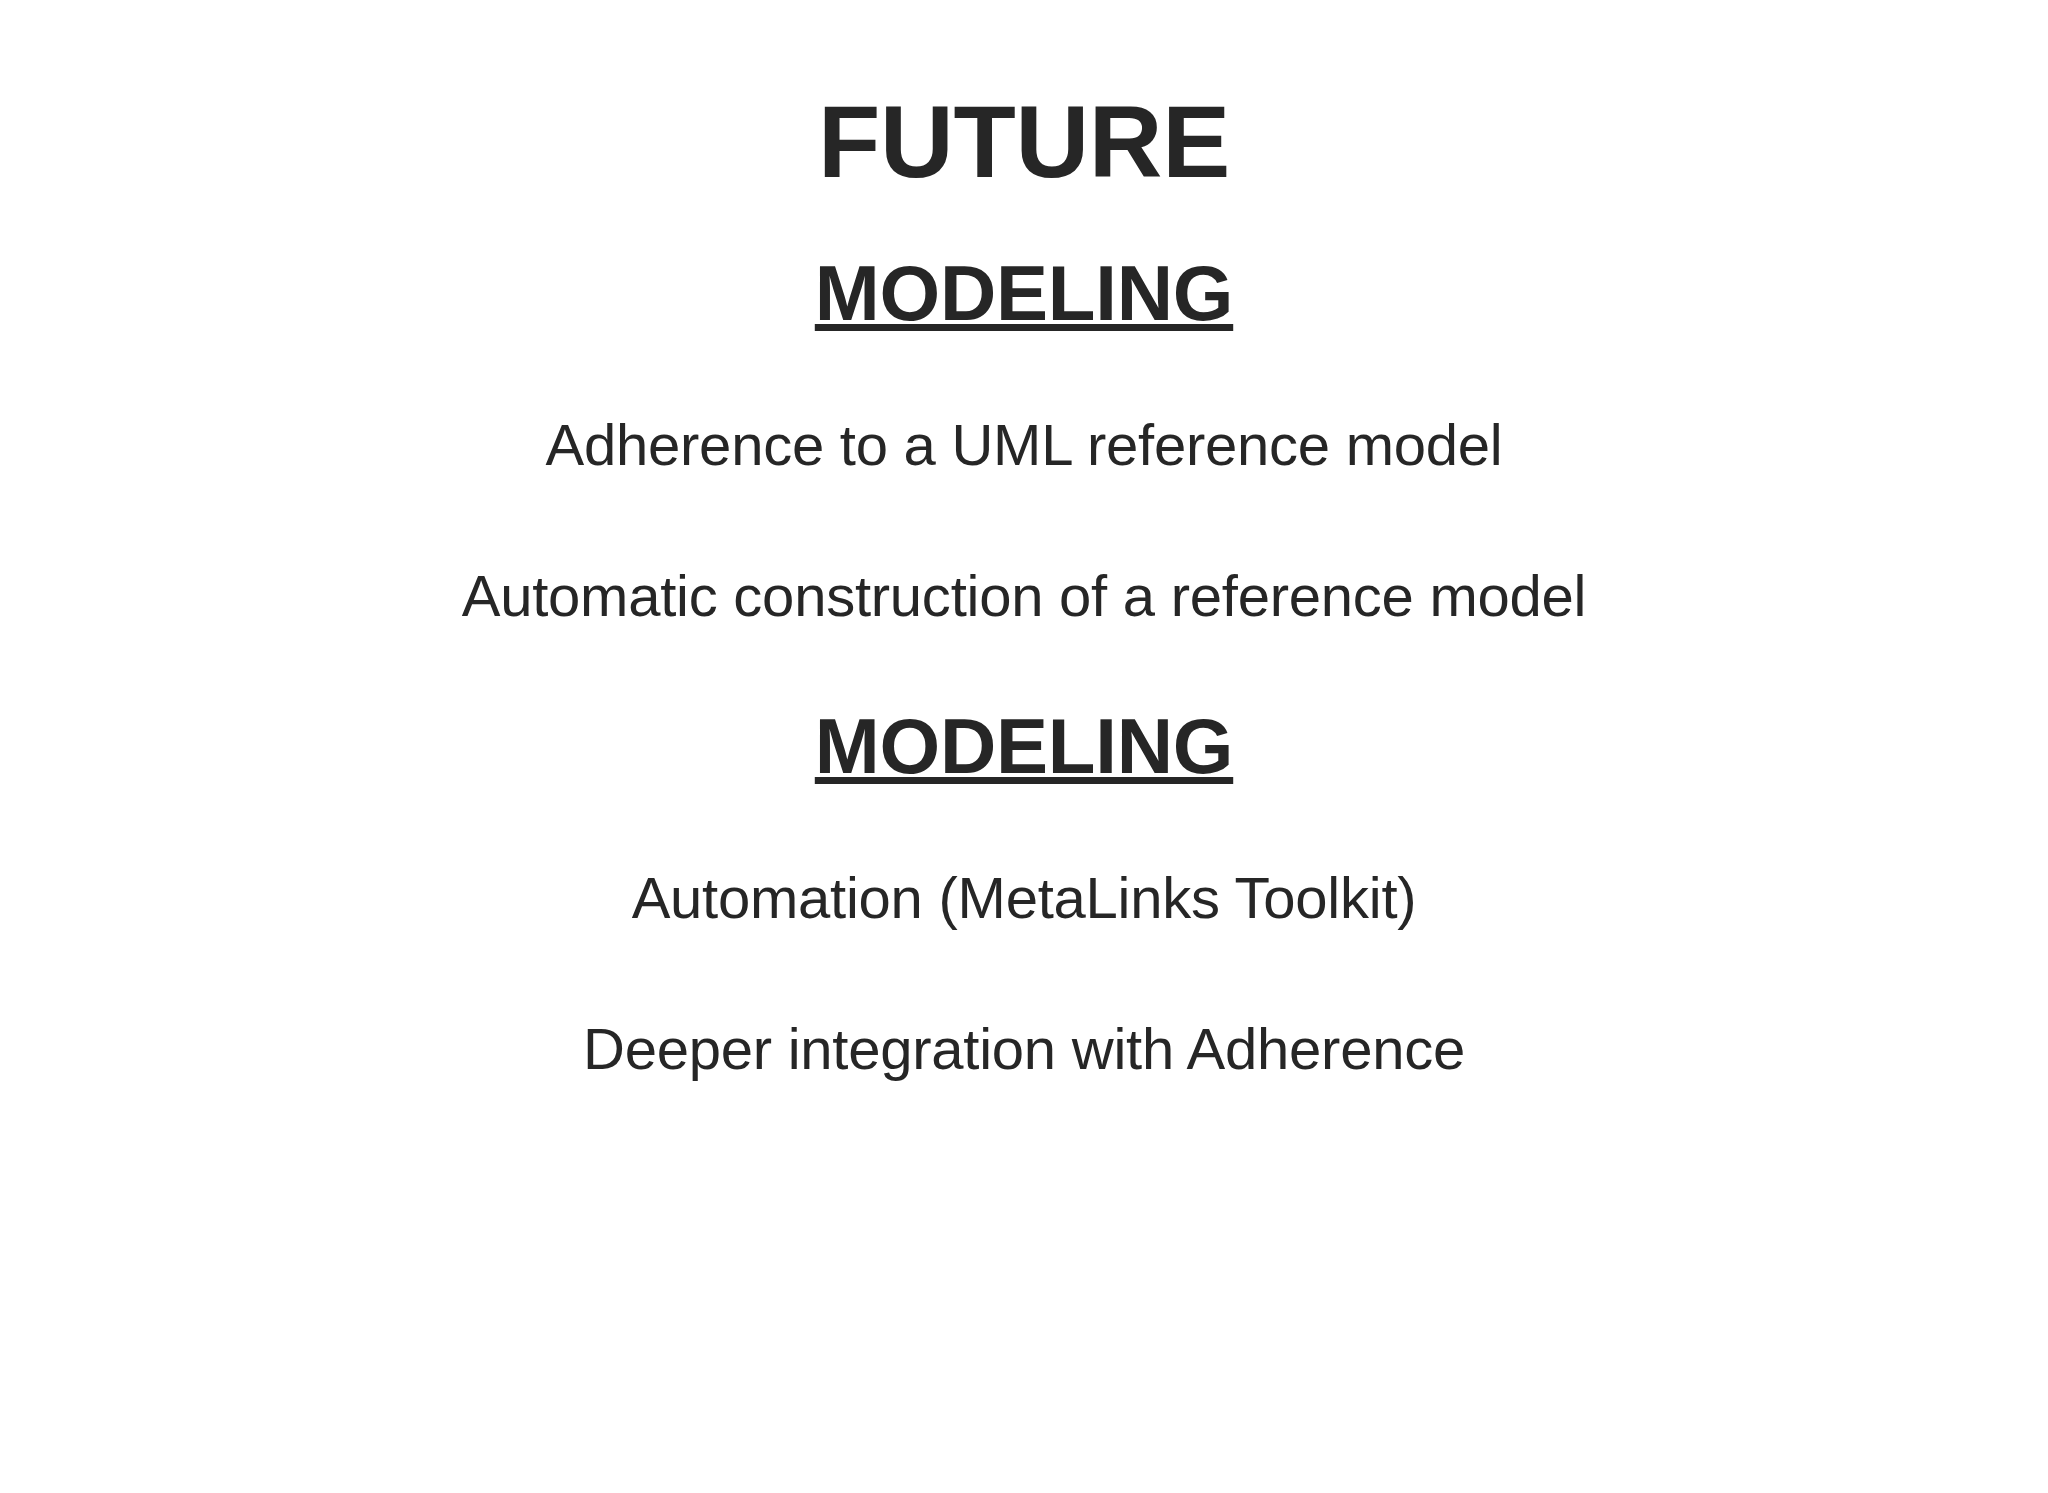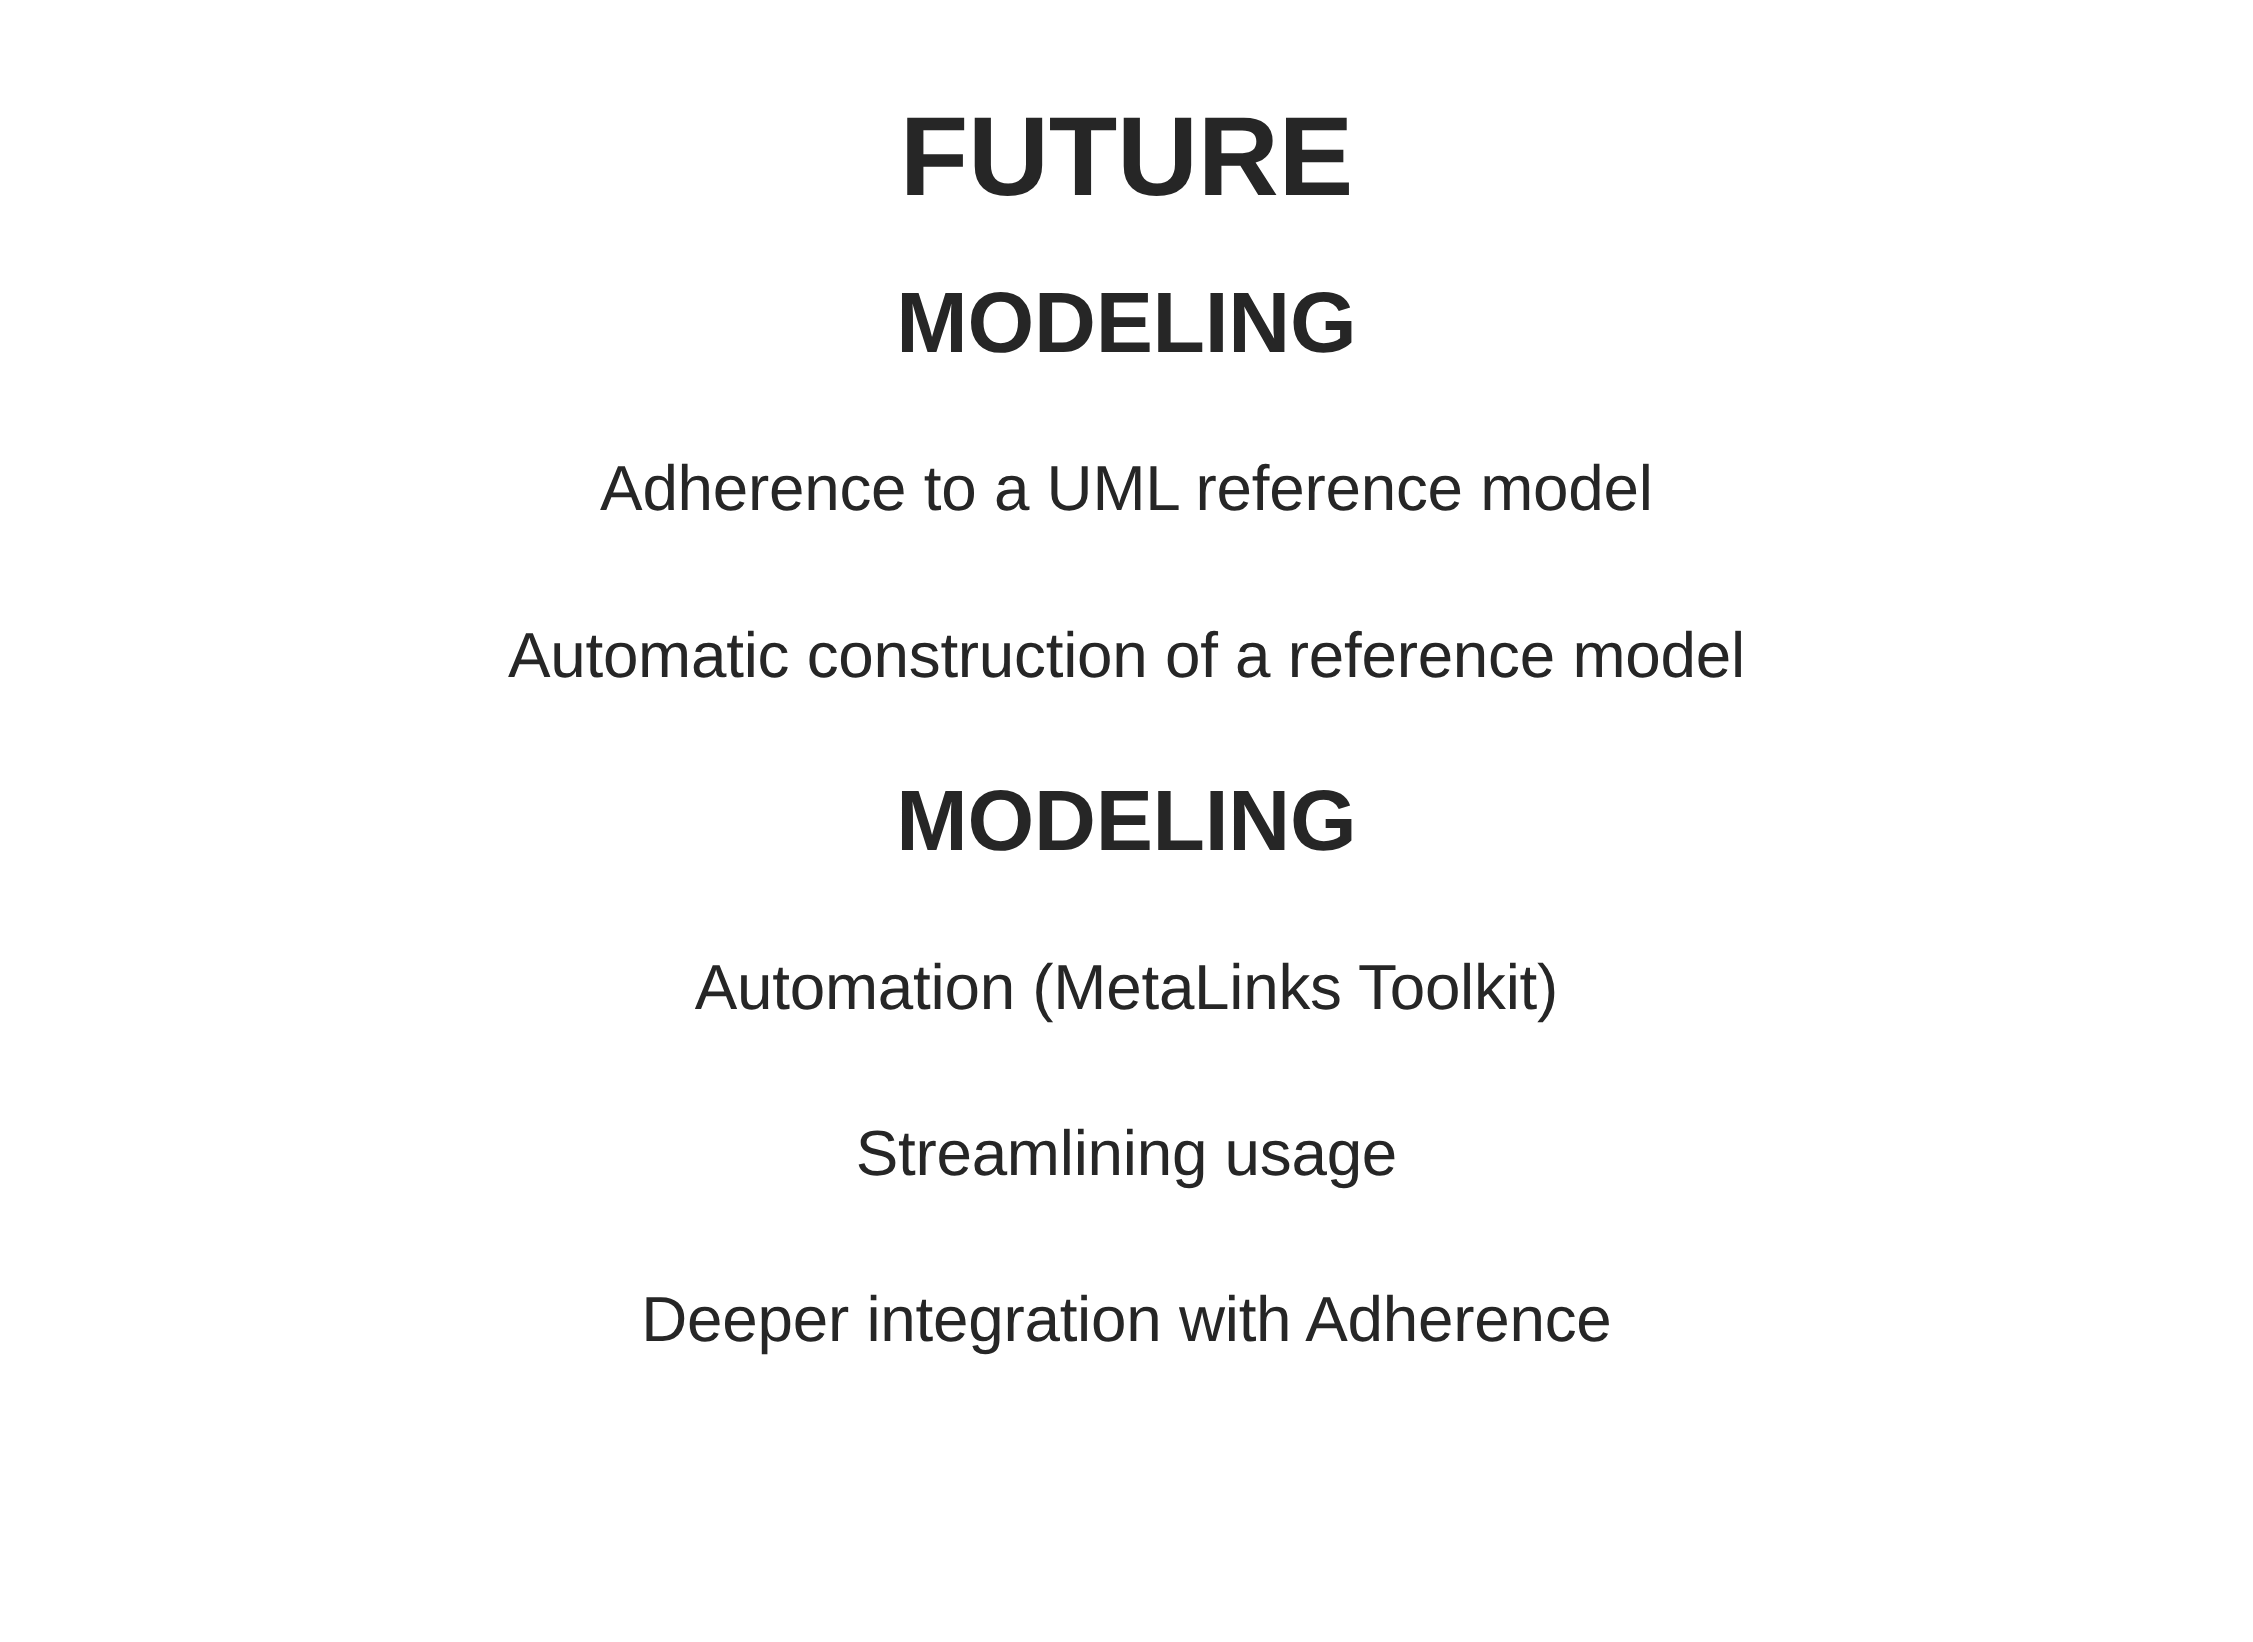--- a/index.html
+++ b/index.html
@@ -26,20 +26,21 @@
     font-size: 102px;
     font-weight: 700;
     line-height: 151px;
     margin: 0;
   }
   .section-heading {
     font-size: 78px;
     font-weight: 700;
     line-height: 151px;
     margin: 0;
+    text-decoration: underline;
   }
   .slide-line {
     font-size: 58px;
     font-weight: 400;
     line-height: 151px;
     margin: 0;
   }
 </style>
 </head>
 <body style="background: rgb(255, 255, 255);">
@@ -50,16 +51,15 @@
   <h2 class="section-heading">MODELING</h2>
 
   <p class="slide-line">Adherence to a UML reference model</p>
 
   <p class="slide-line">Automatic construction of a reference model</p>
 
   <h2 class="section-heading">MODELING</h2>
 
   <p class="slide-line">Automation (MetaLinks Toolkit)</p>
 
-  <p class="slide-line">Streamlining usage</p>
 
   <p class="slide-line">Deeper integration with Adherence</p>
 </main>
 
 </body></html>

